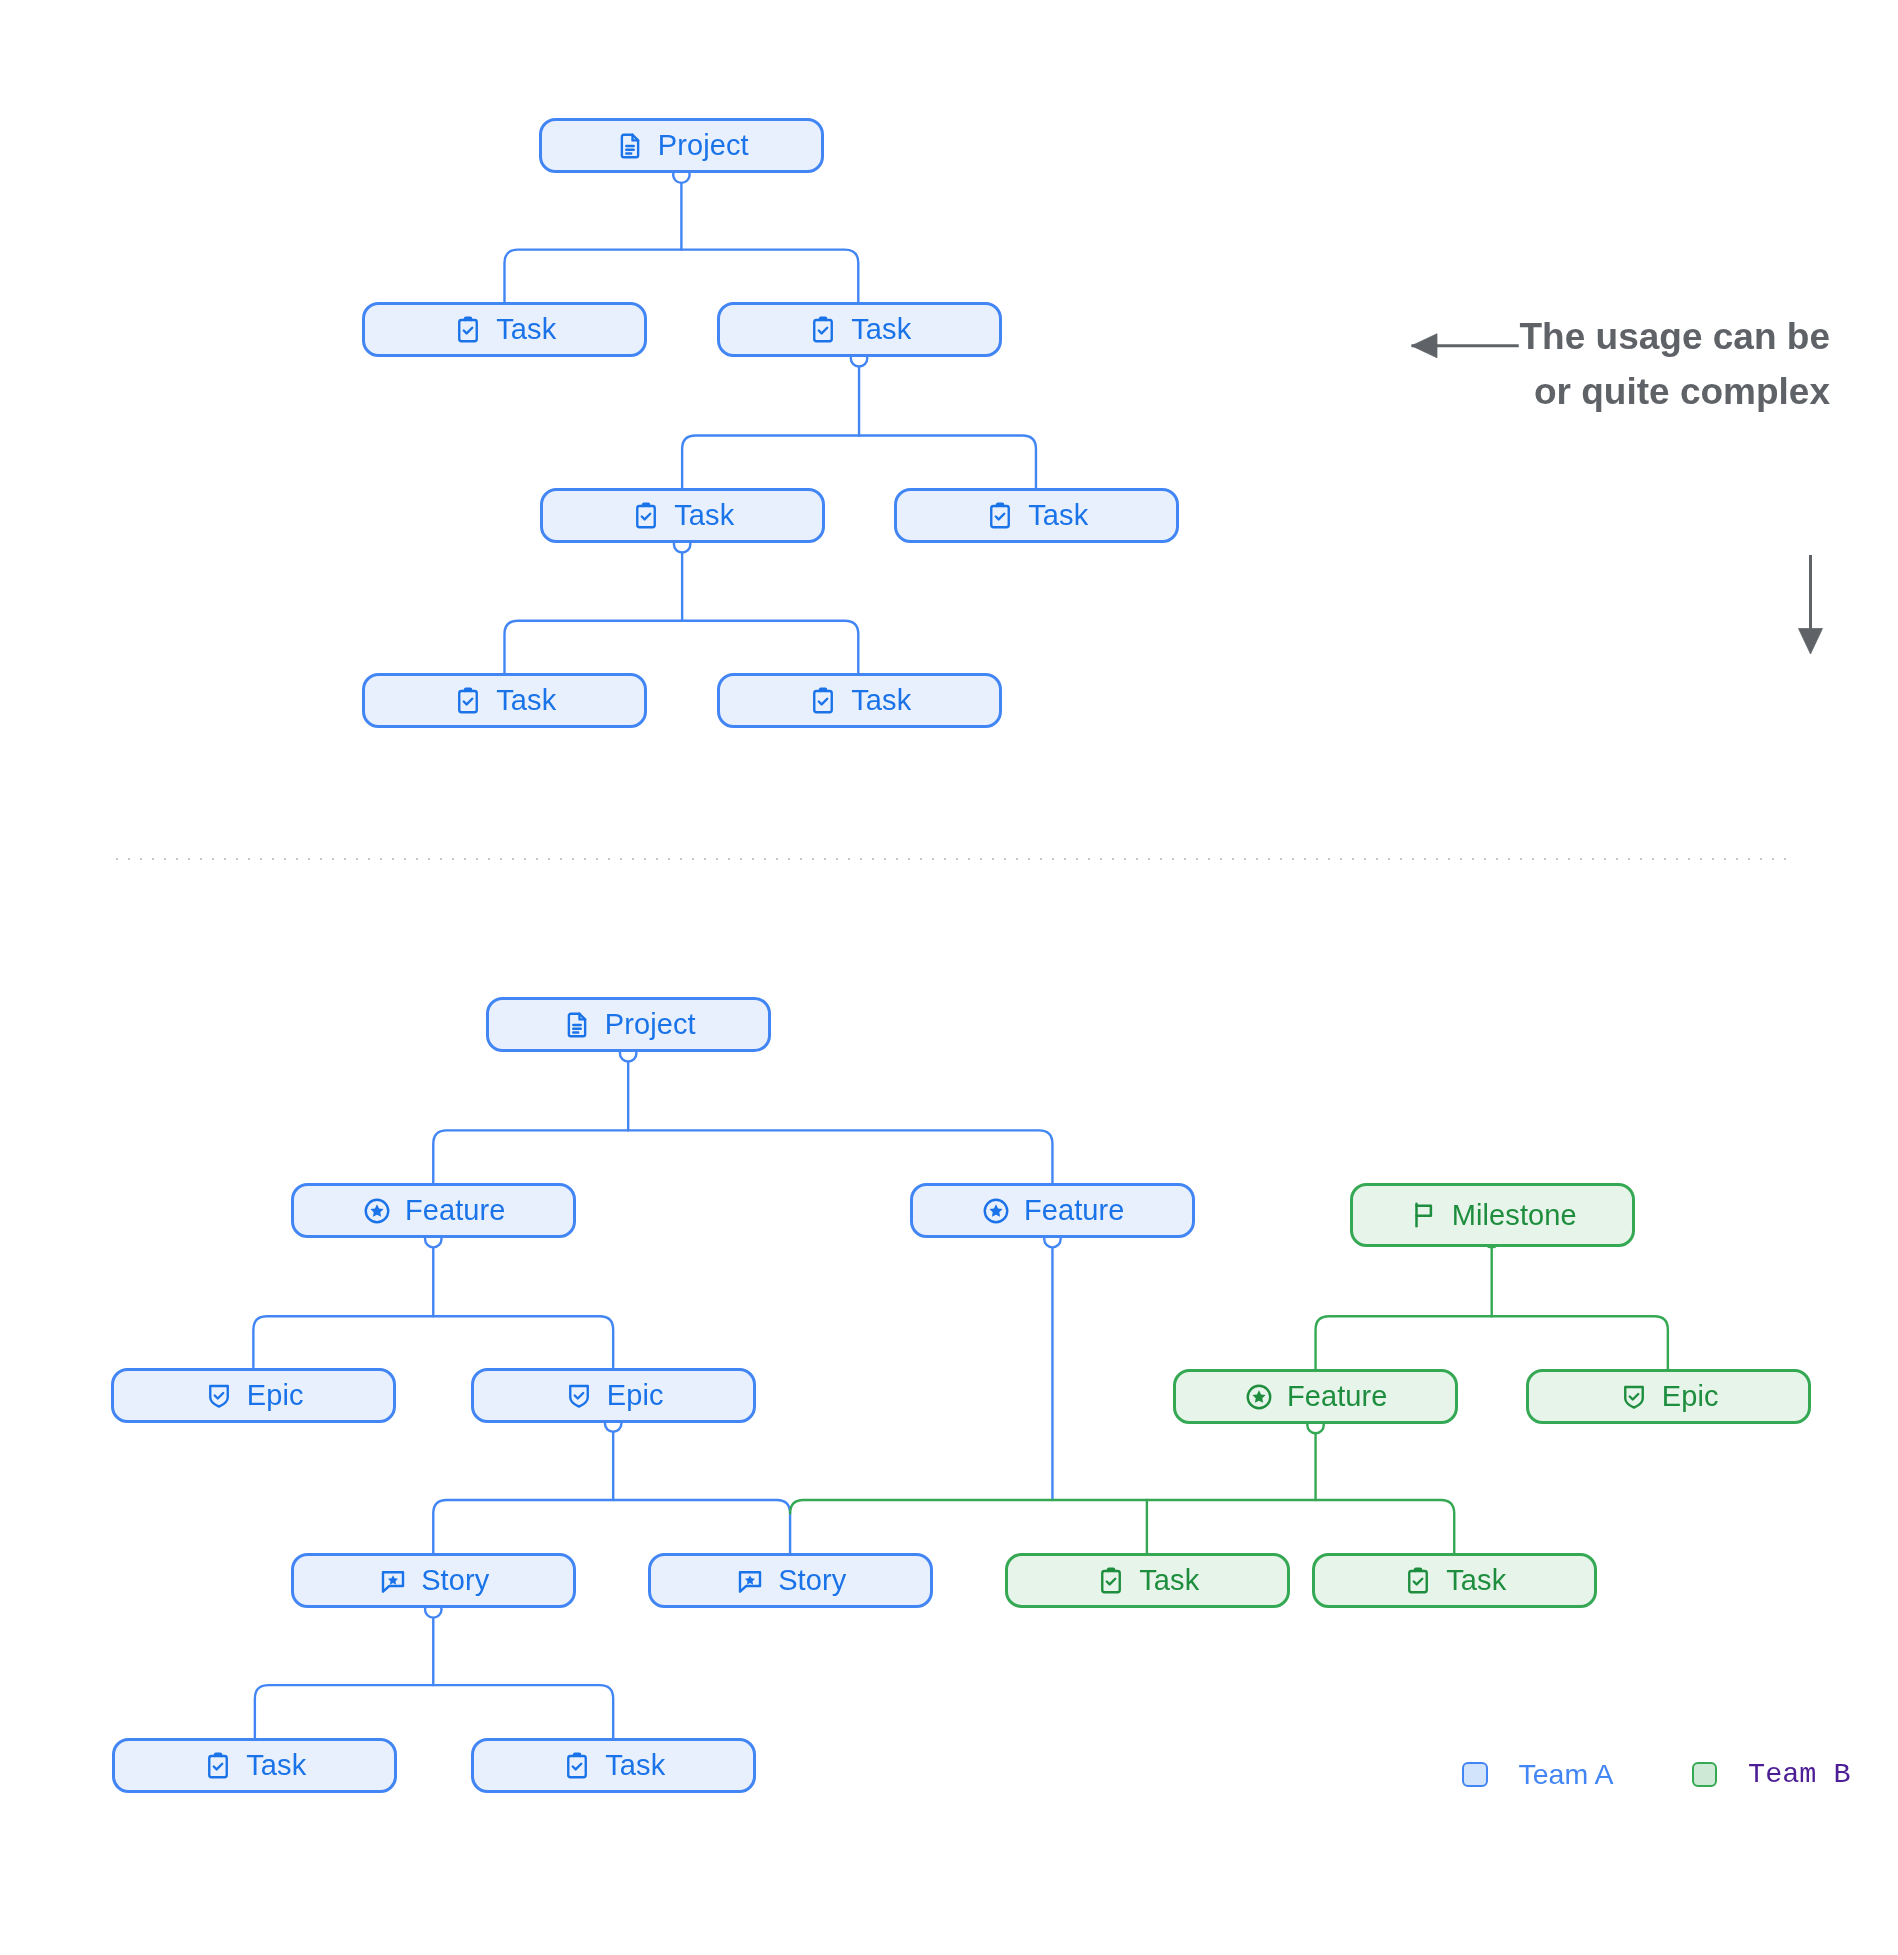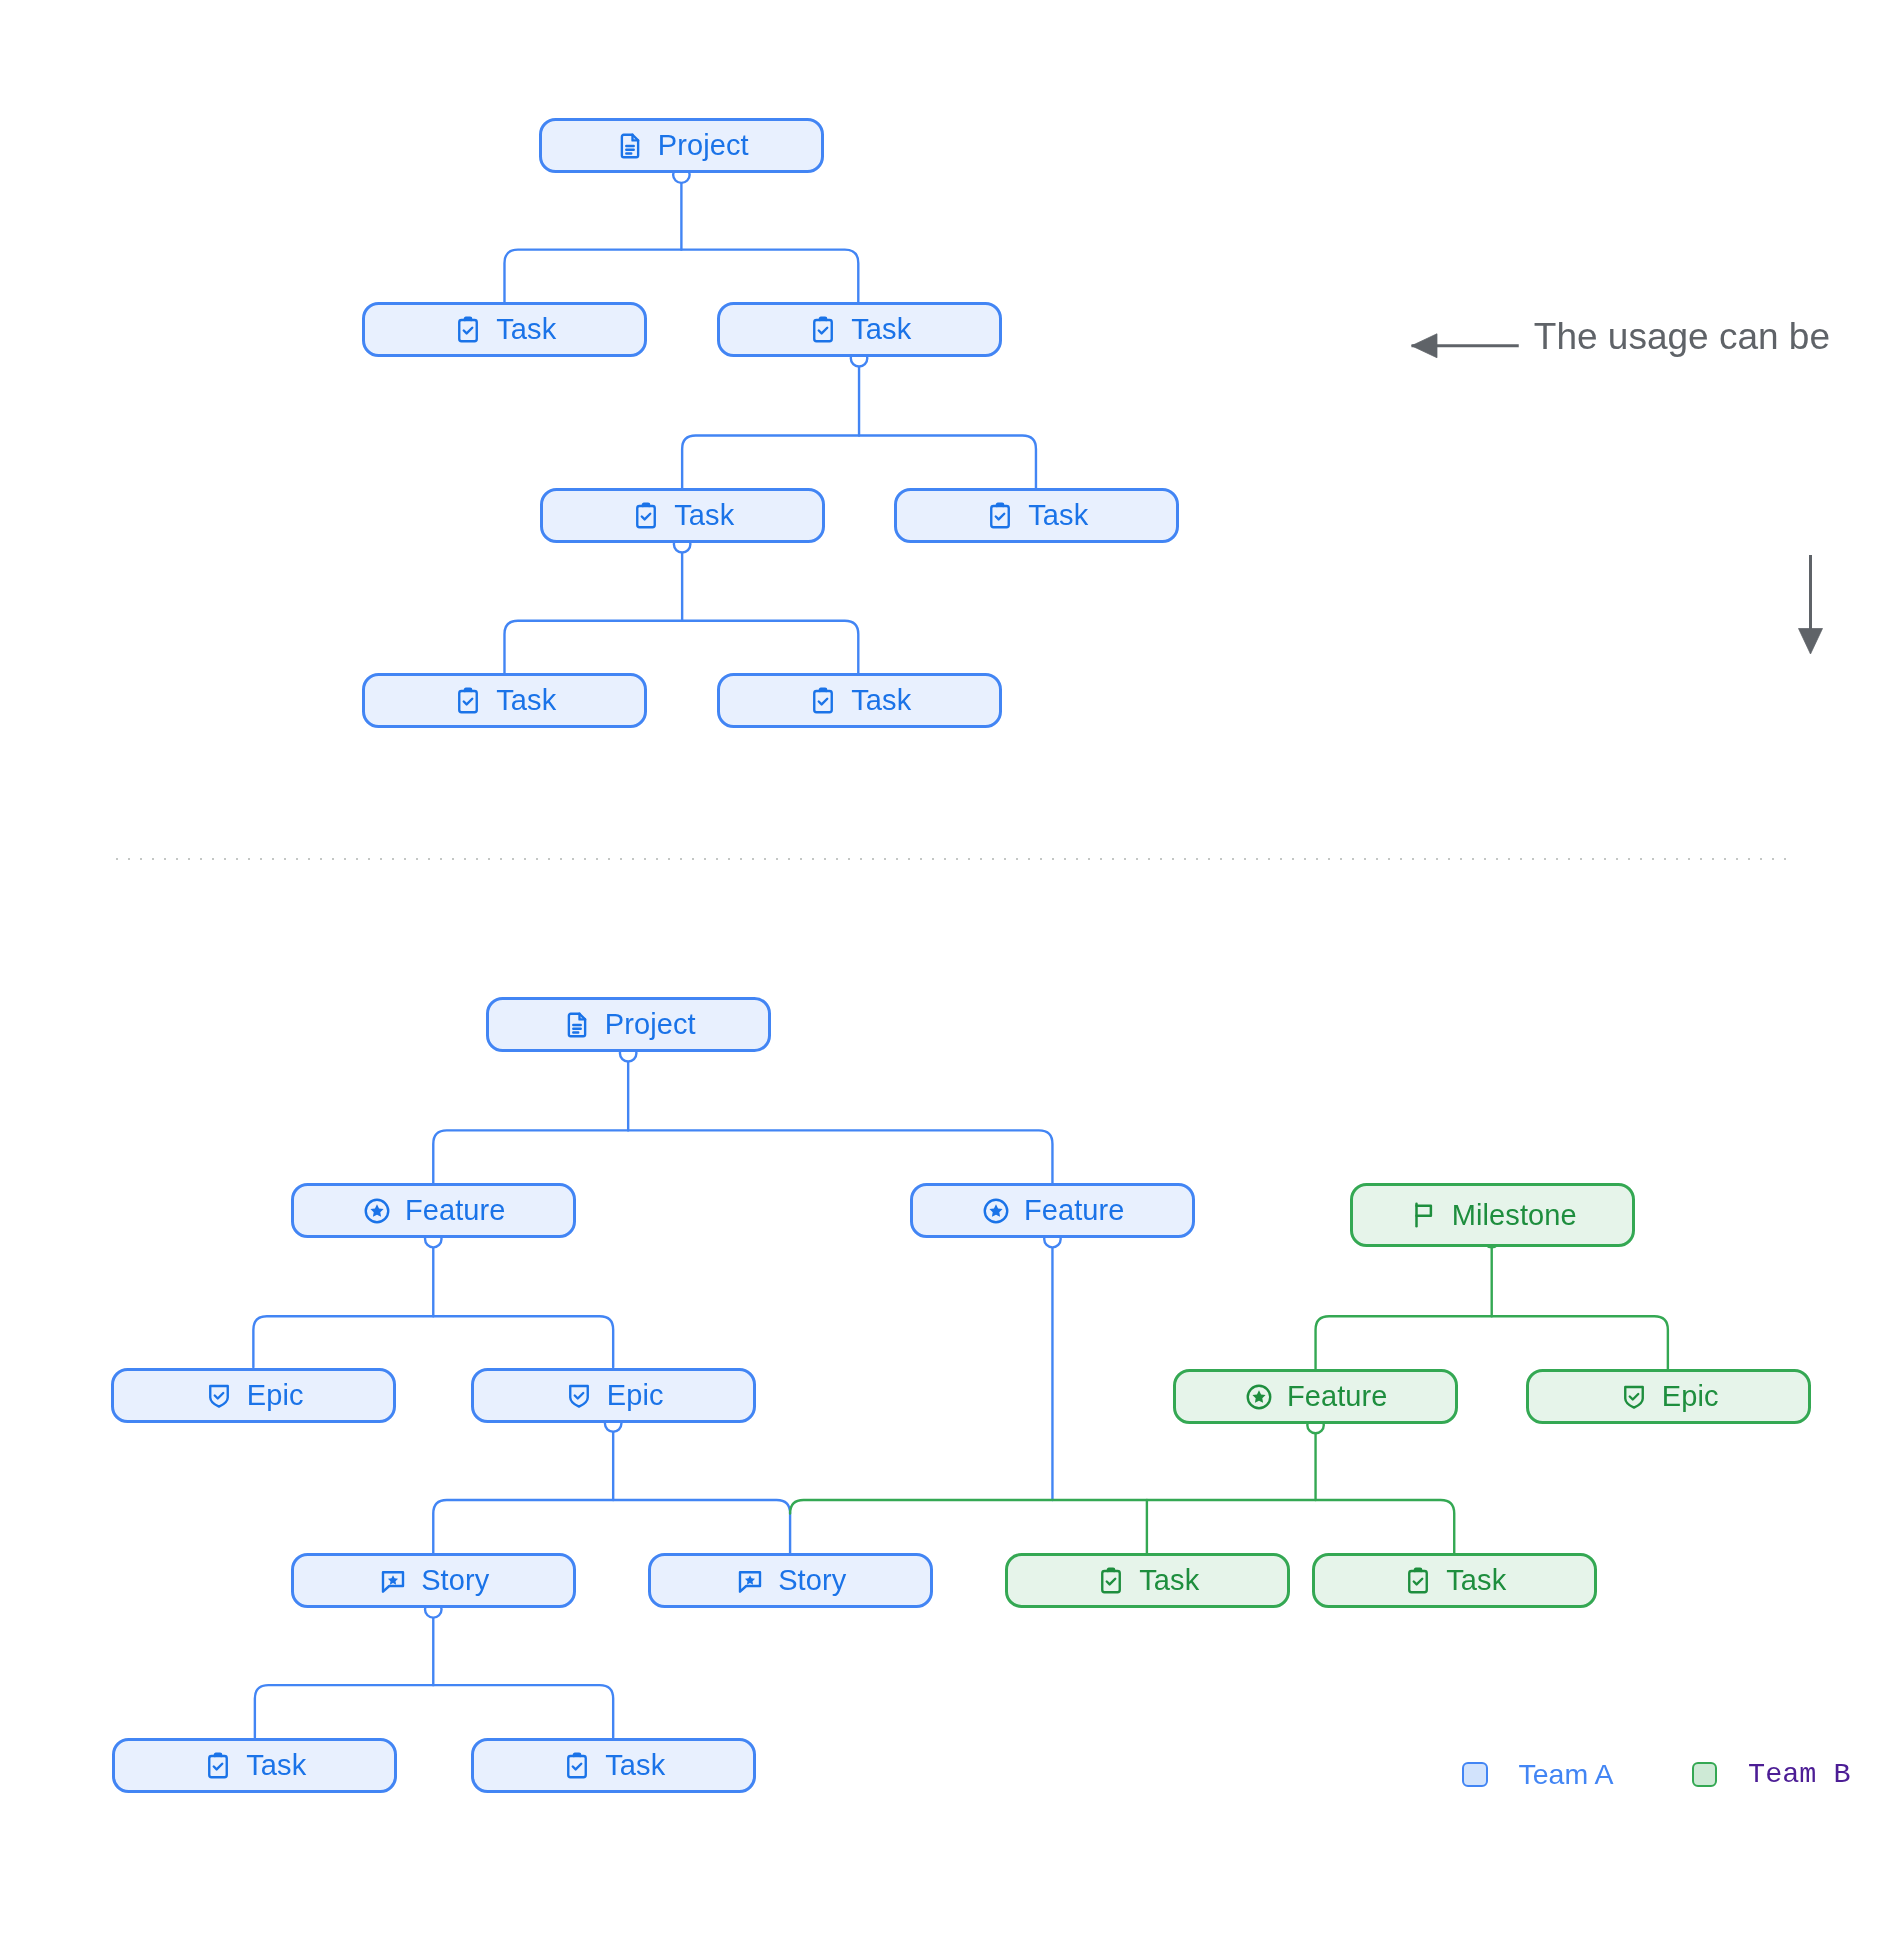--- a/index.html
+++ b/index.html
@@ -75,20 +75,21 @@
 
   #annotation {
     position: absolute;
     left: 1410px;
     top: 313px;
     width: 420px;
     text-align: right;
     color: #5f6368;
     font-size: 37px;
     line-height: 1.28;
+    font-weight: bold;
   }
   #annotation .aline { display: block; }
   #annotation .gap { display: block; height: 7.5px; }
 
   #legend {
     position: absolute;
     left: 1462px;
     top: 1758px;
     display: flex;
     align-items: center;
@@ -257,20 +258,21 @@
           <path d="M9.5 4V3a.8.8 0 0 1 .8-.8h3.4a.8.8 0 0 1 .8.8v1"></path>
           <path d="M8.6 12.4l2.3 2.3 4.5-4.5"></path>
         </svg>
     </span>
     <span class="label">Task</span>
   </div>
 
   <div id="annotation">
     <span class="aline">The usage can be</span>
     <span class="gap"></span>
+    <span class="aline">or quite complex</span>
   </div>
 
   <svg style="position:absolute;left:1380px;top:315px;width:465px;height:345px;" viewBox="0 0 620 460" xmlns="http://www.w3.org/2000/svg">
     <g fill="#5f6368" stroke="#5f6368">
       <path d="M42 41 L185 41" stroke-width="4" fill="none"></path>
       <path d="M42 41 L76 25 L76 57 Z"></path>
     </g>
     <g fill="#5f6368" stroke="#5f6368">
       <path d="M574 320 L574 424" stroke-width="4" fill="none"></path>
       <path d="M574 452 L558 418 L590 418 Z"></path>

